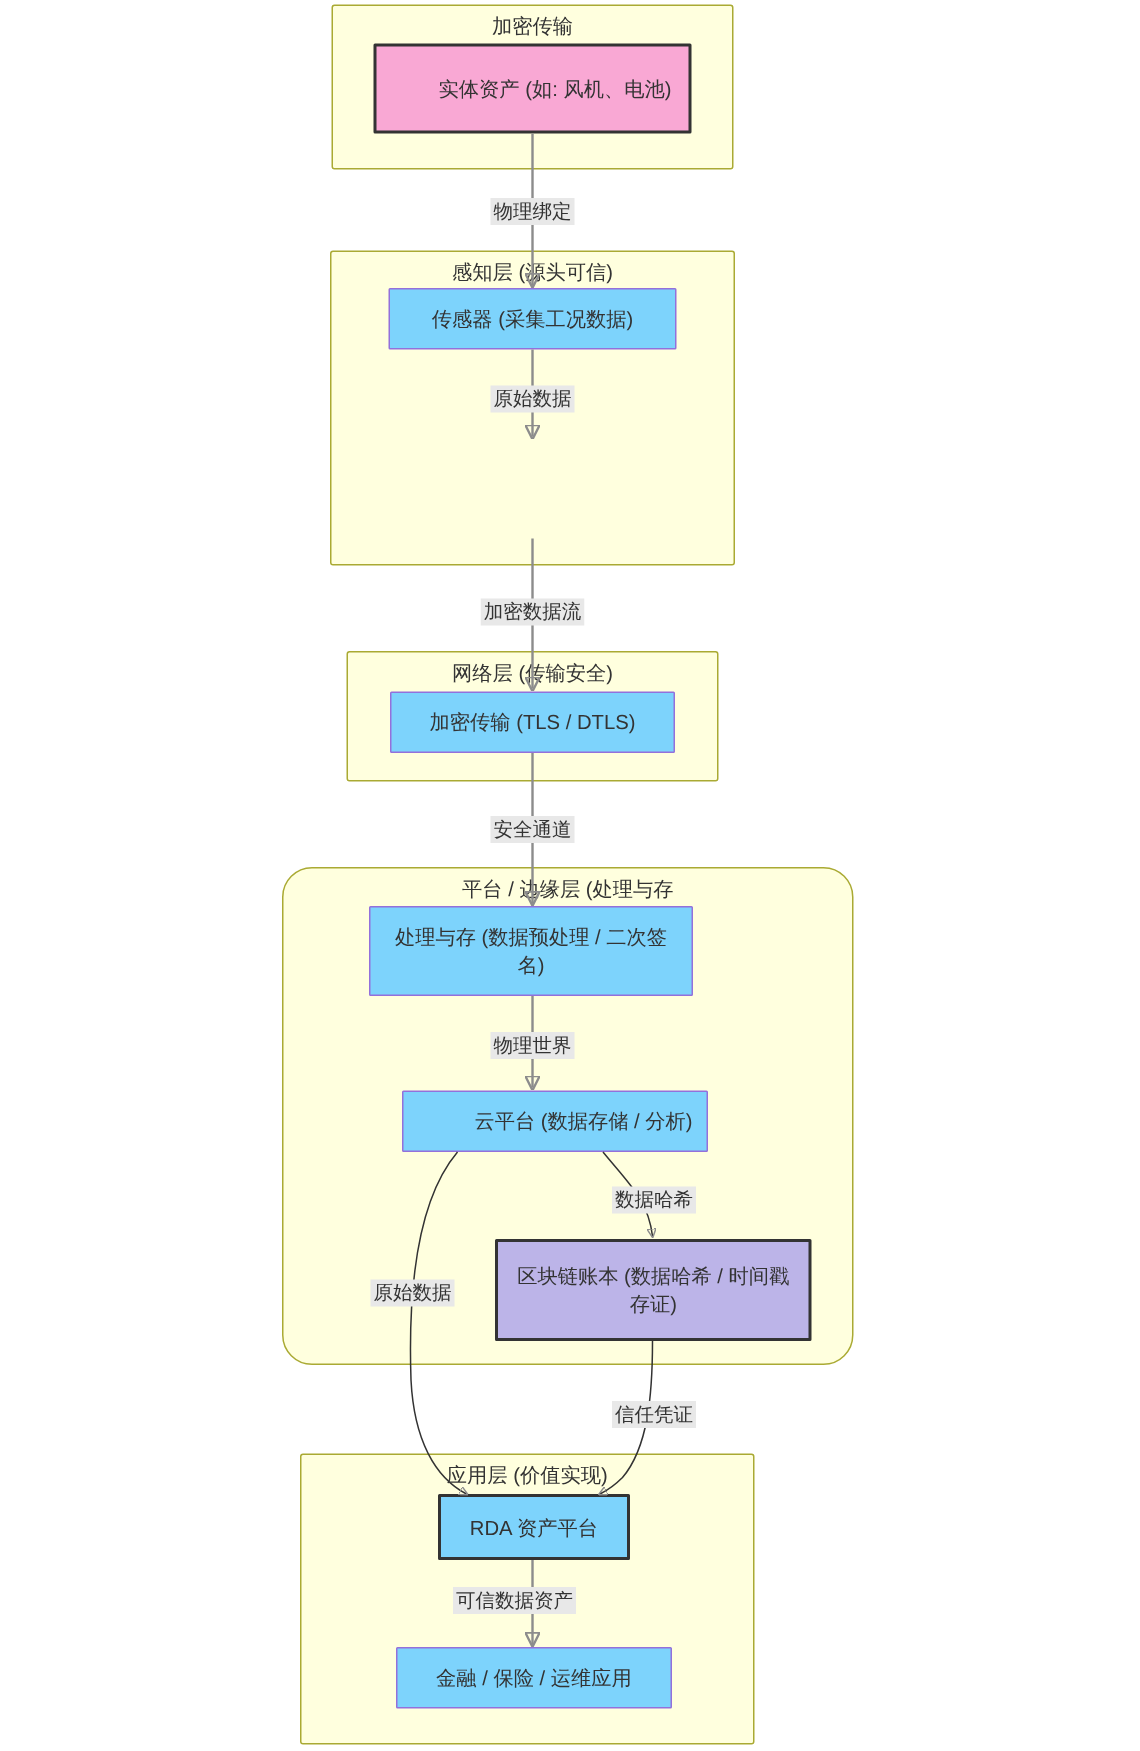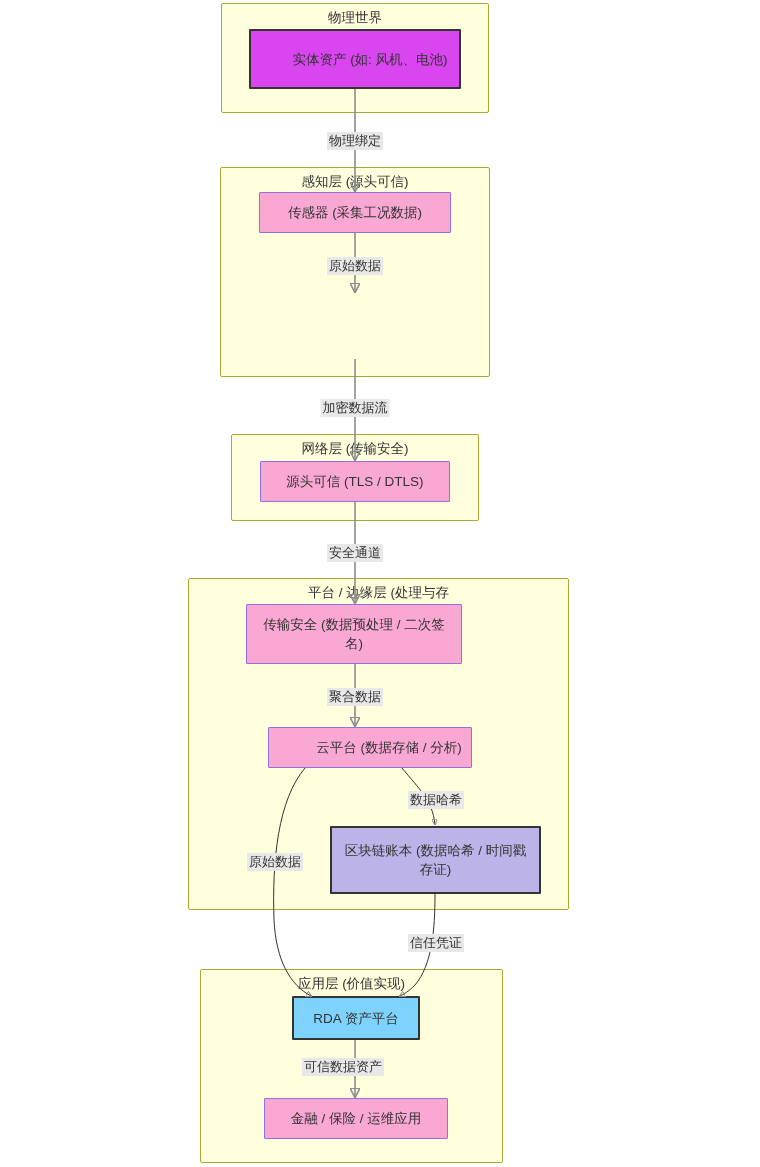--- a/index.html
+++ b/index.html
@@ -44,29 +44,29 @@
     align-items: center;
     justify-content: center;
     text-align: center;
     font-size: 13.5px;
     line-height: 19px;
     color: #333333;
     padding: 2px 8px;
     border-radius: 1px;
   }
   .node-plain {
-    background: #f9a8d4;
+    background: #7dd3fc;
     border: 1px solid #9370db;
   }
   .node-emph {
     background: #bcb4e8;
     border: 2px solid #333333;
   }
   .node-pink {
-    background: #d946ef;
+    background: #f9a8d4;
     border: 2px solid #333333;
     padding-left: 38px;
   }
   .node-green {
     background: #7dd3fc;
     border: 2px solid #333333;
   }
   .edge-label {
     position: absolute;
     background: #e8e8e8;
@@ -93,45 +93,45 @@
     stroke: #333333;
     stroke-width: 1;
   }
 </style>
 </head>
 <body>
 
 <div id="diagram">
 
   <div class="subgraph" style="left:221px; top:3px; width:268px; height:110px;">
-    <div class="subgraph-title">物理世界</div>
+    <div class="subgraph-title">加密传输</div>
   </div>
   <div class="node node-pink" style="left:249px; top:29px; width:212px; height:60px;">
     <span>实体资产 (如: 风机、电池)</span>
   </div>
 
   <div class="subgraph" style="left:220px; top:167px; width:270px; height:210px;">
     <div class="subgraph-title">感知层 (源头可信)</div>
   </div>
   <div class="node node-plain" style="left:259px; top:192px; width:192px; height:41px;">
     <span>传感器 (采集工况数据)</span>
   </div>
 
   <div class="subgraph" style="left:231px; top:434px; width:248px; height:87px;">
     <div class="subgraph-title">网络层 (传输安全)</div>
   </div>
   <div class="node node-plain" style="left:260px; top:461px; width:190px; height:41px;">
-    <span>源头可信 (TLS / DTLS)</span>
+    <span>加密传输 (TLS / DTLS)</span>
   </div>
 
-  <div class="subgraph" style="left:188px; top:578px; width:381px; height:332px;">
+  <div class="subgraph" style="left:188px; top:578px; width:381px; height:332px;border-radius:20px;">
     <div class="subgraph-title">平台 / 边缘层 (处理与存</div>
   </div>
   <div class="node node-plain" style="left:246px; top:604px; width:216px; height:60px;">
-    <span>传输安全 (数据预处理 / 二次签名)</span>
+    <span>处理与存 (数据预处理 / 二次签名)</span>
   </div>
   <div class="node node-plain" style="left:268px; top:727px; width:204px; height:41px;padding-left:46px;">
     <span>云平台 (数据存储 / 分析)</span>
   </div>
   <div class="node node-emph" style="left:330px; top:826px; width:211px; height:68px;">
     <span>区块链账本 (数据哈希 / 时间戳存证)</span>
   </div>
 
   <div class="subgraph" style="left:200px; top:969px; width:303px; height:194px;">
     <div class="subgraph-title">应用层 (价值实现)</div>
@@ -171,19 +171,19 @@
     <path class="thin" d="M 435 894 C 435 930, 432 965, 415 985
              C 408 992, 404 994, 400 996" marker-end="url(#arrow-thin)"></path>
 
     <line x1="355" y1="1040" x2="355" y2="1096" marker-end="url(#arrow)"></line>
   </svg>
 
   <div class="edge-label" style="left:355px; top:132px;">物理绑定</div>
   <div class="edge-label" style="left:355px; top:257px;">原始数据</div>
   <div class="edge-label" style="left:355px; top:399px;text-align:center;">加密数据流</div>
   <div class="edge-label" style="left:355px; top:544px;">安全通道</div>
-  <div class="edge-label" style="left:355px; top:688px;">聚合数据</div>
+  <div class="edge-label" style="left:355px; top:688px;">物理世界</div>
   <div class="edge-label" style="left:436px; top:791px;">数据哈希</div>
   <div class="edge-label" style="left:275px; top:853px;">原始数据</div>
   <div class="edge-label" style="left:436px; top:934px;">信任凭证</div>
   <div class="edge-label" style="left:343px; top:1058px;">可信数据资产</div>
 
 </div>
 
 </body></html>

